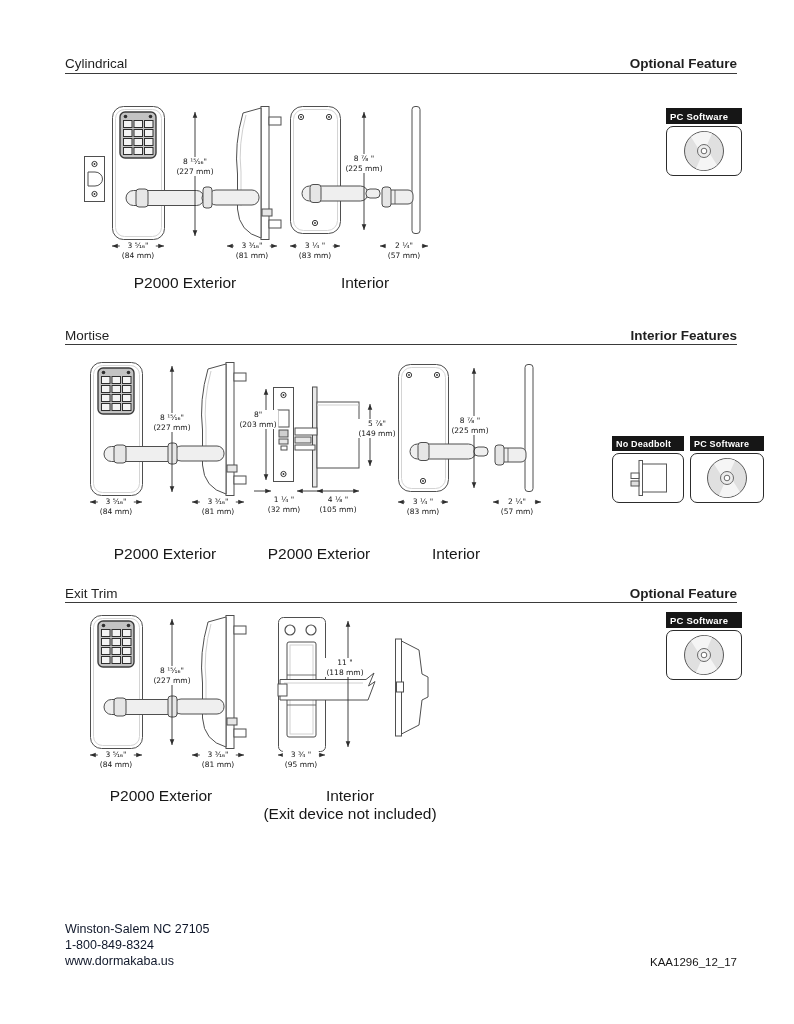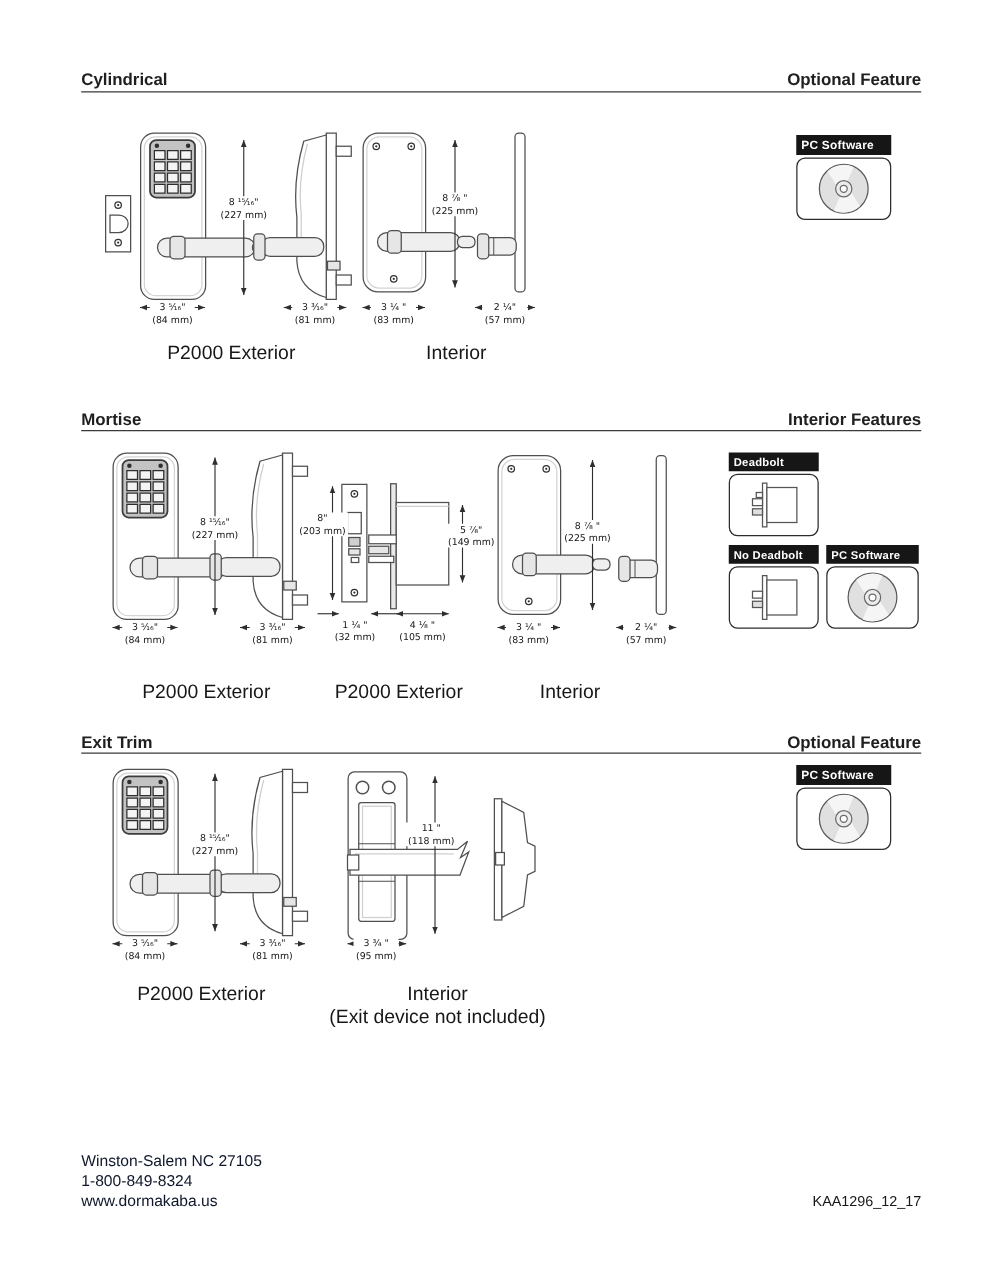--- a/index.html
+++ b/index.html
@@ -1,31 +1,31 @@
 <!DOCTYPE html>
 <html><head>
 <meta charset="utf-8">
 <style>
   * { margin:0; padding:0; box-sizing:border-box; }
   html,body { background:#ffffff; }
   .page {
     position:relative; width:794px; height:1024px; background:#fff;
     font-family:"Liberation Sans", sans-serif; color:#1f1f1f; overflow:hidden;
   }
-  .sec-title { position:absolute; font-size:13.5px; font-weight:700; white-space:nowrap; }
+  .sec-title { position:absolute; font-size:13.5px; font-weight:400; white-space:nowrap; }
   .sec-opt   { position:absolute; font-size:13.5px; font-weight:700; white-space:nowrap; right:57px; text-align:right; }
   .rule { position:absolute; left:65px; width:672px; border-top:1.7px solid #3a3a3a; }
   .view-label { position:absolute; transform:translateX(-50%); font-size:15.5px; color:#171717; white-space:nowrap; }
   .dim {
     position:absolute; transform:translateX(-50%); text-align:center;
     font-family:"DejaVu Sans", sans-serif; font-size:7.5px; line-height:9.5px;
     background:#fff; padding:0 2px; white-space:nowrap; color:#141414;
   }
   .drawlayer { position:absolute; left:0; top:0; pointer-events:none; }
-  .badge { position:absolute; }
+  .badge { position:absolute;margin-left:29px; }
   .badge-label {
     background:#161616; color:#fff; font-size:9px; font-weight:700;
     padding:2.5px 4px; letter-spacing:.2px; white-space:nowrap; overflow:hidden;
   }
   .badge-box {
     margin-top:2px; border:1.6px solid #2c2c2c; border-radius:7px; background:#fff;
     display:flex; align-items:center; justify-content:center; height:50px;
   }
   .footer-line { position:absolute; left:65px; font-size:12.5px; color:#0f172a; white-space:nowrap; }
   .doc-code { position:absolute; right:57px; font-size:11.5px; color:#171717; white-space:nowrap; }
@@ -282,32 +282,20 @@
   </div>
   <div class="dim" style="left:517px; top:497px">
     <div>2 ¼"</div>
     <div>(57 mm)</div>
   </div>
 
   <div class="view-label" style="left:165px; top:545px">P2000 Exterior</div>
   <div class="view-label" style="left:319px; top:545px">P2000 Exterior</div>
   <div class="view-label" style="left:456px; top:545px">Interior</div>
 
-  <div class="badge" style="left:583px; top:362px; width:72px">
-    <div class="badge-label">Deadbolt</div>
-    <div class="badge-box">
-      <svg width="44" height="38" viewBox="0 0 44 38">
-        <rect x="13" y="1.5" width="3.5" height="35" fill="#fff" stroke="#555"></rect>
-        <rect x="16.5" y="5" width="24" height="28" fill="#fff" stroke="#555"></rect>
-        <rect x="8" y="9" width="5" height="4" fill="#fff" stroke="#555"></rect>
-        <rect x="5" y="14" width="8" height="5.5" fill="#fff" stroke="#555"></rect>
-        <rect x="5" y="22" width="8" height="5" fill="#e0e0e0" stroke="#555"></rect>
-      </svg>
-    </div>
-  </div>
   <div class="badge" style="left:583px; top:436px; width:72px">
     <div class="badge-label">No Deadbolt</div>
     <div class="badge-box">
       <svg width="44" height="38" viewBox="0 0 44 38">
         <rect x="13" y="1.5" width="3.5" height="35" fill="#fff" stroke="#555"></rect>
         <rect x="16.5" y="5" width="24" height="28" fill="#fff" stroke="#555"></rect>
         <rect x="5" y="14" width="8" height="5.5" fill="#fff" stroke="#555"></rect>
         <rect x="5" y="22" width="8" height="5" fill="#e0e0e0" stroke="#555"></rect>
       </svg>
     </div>

